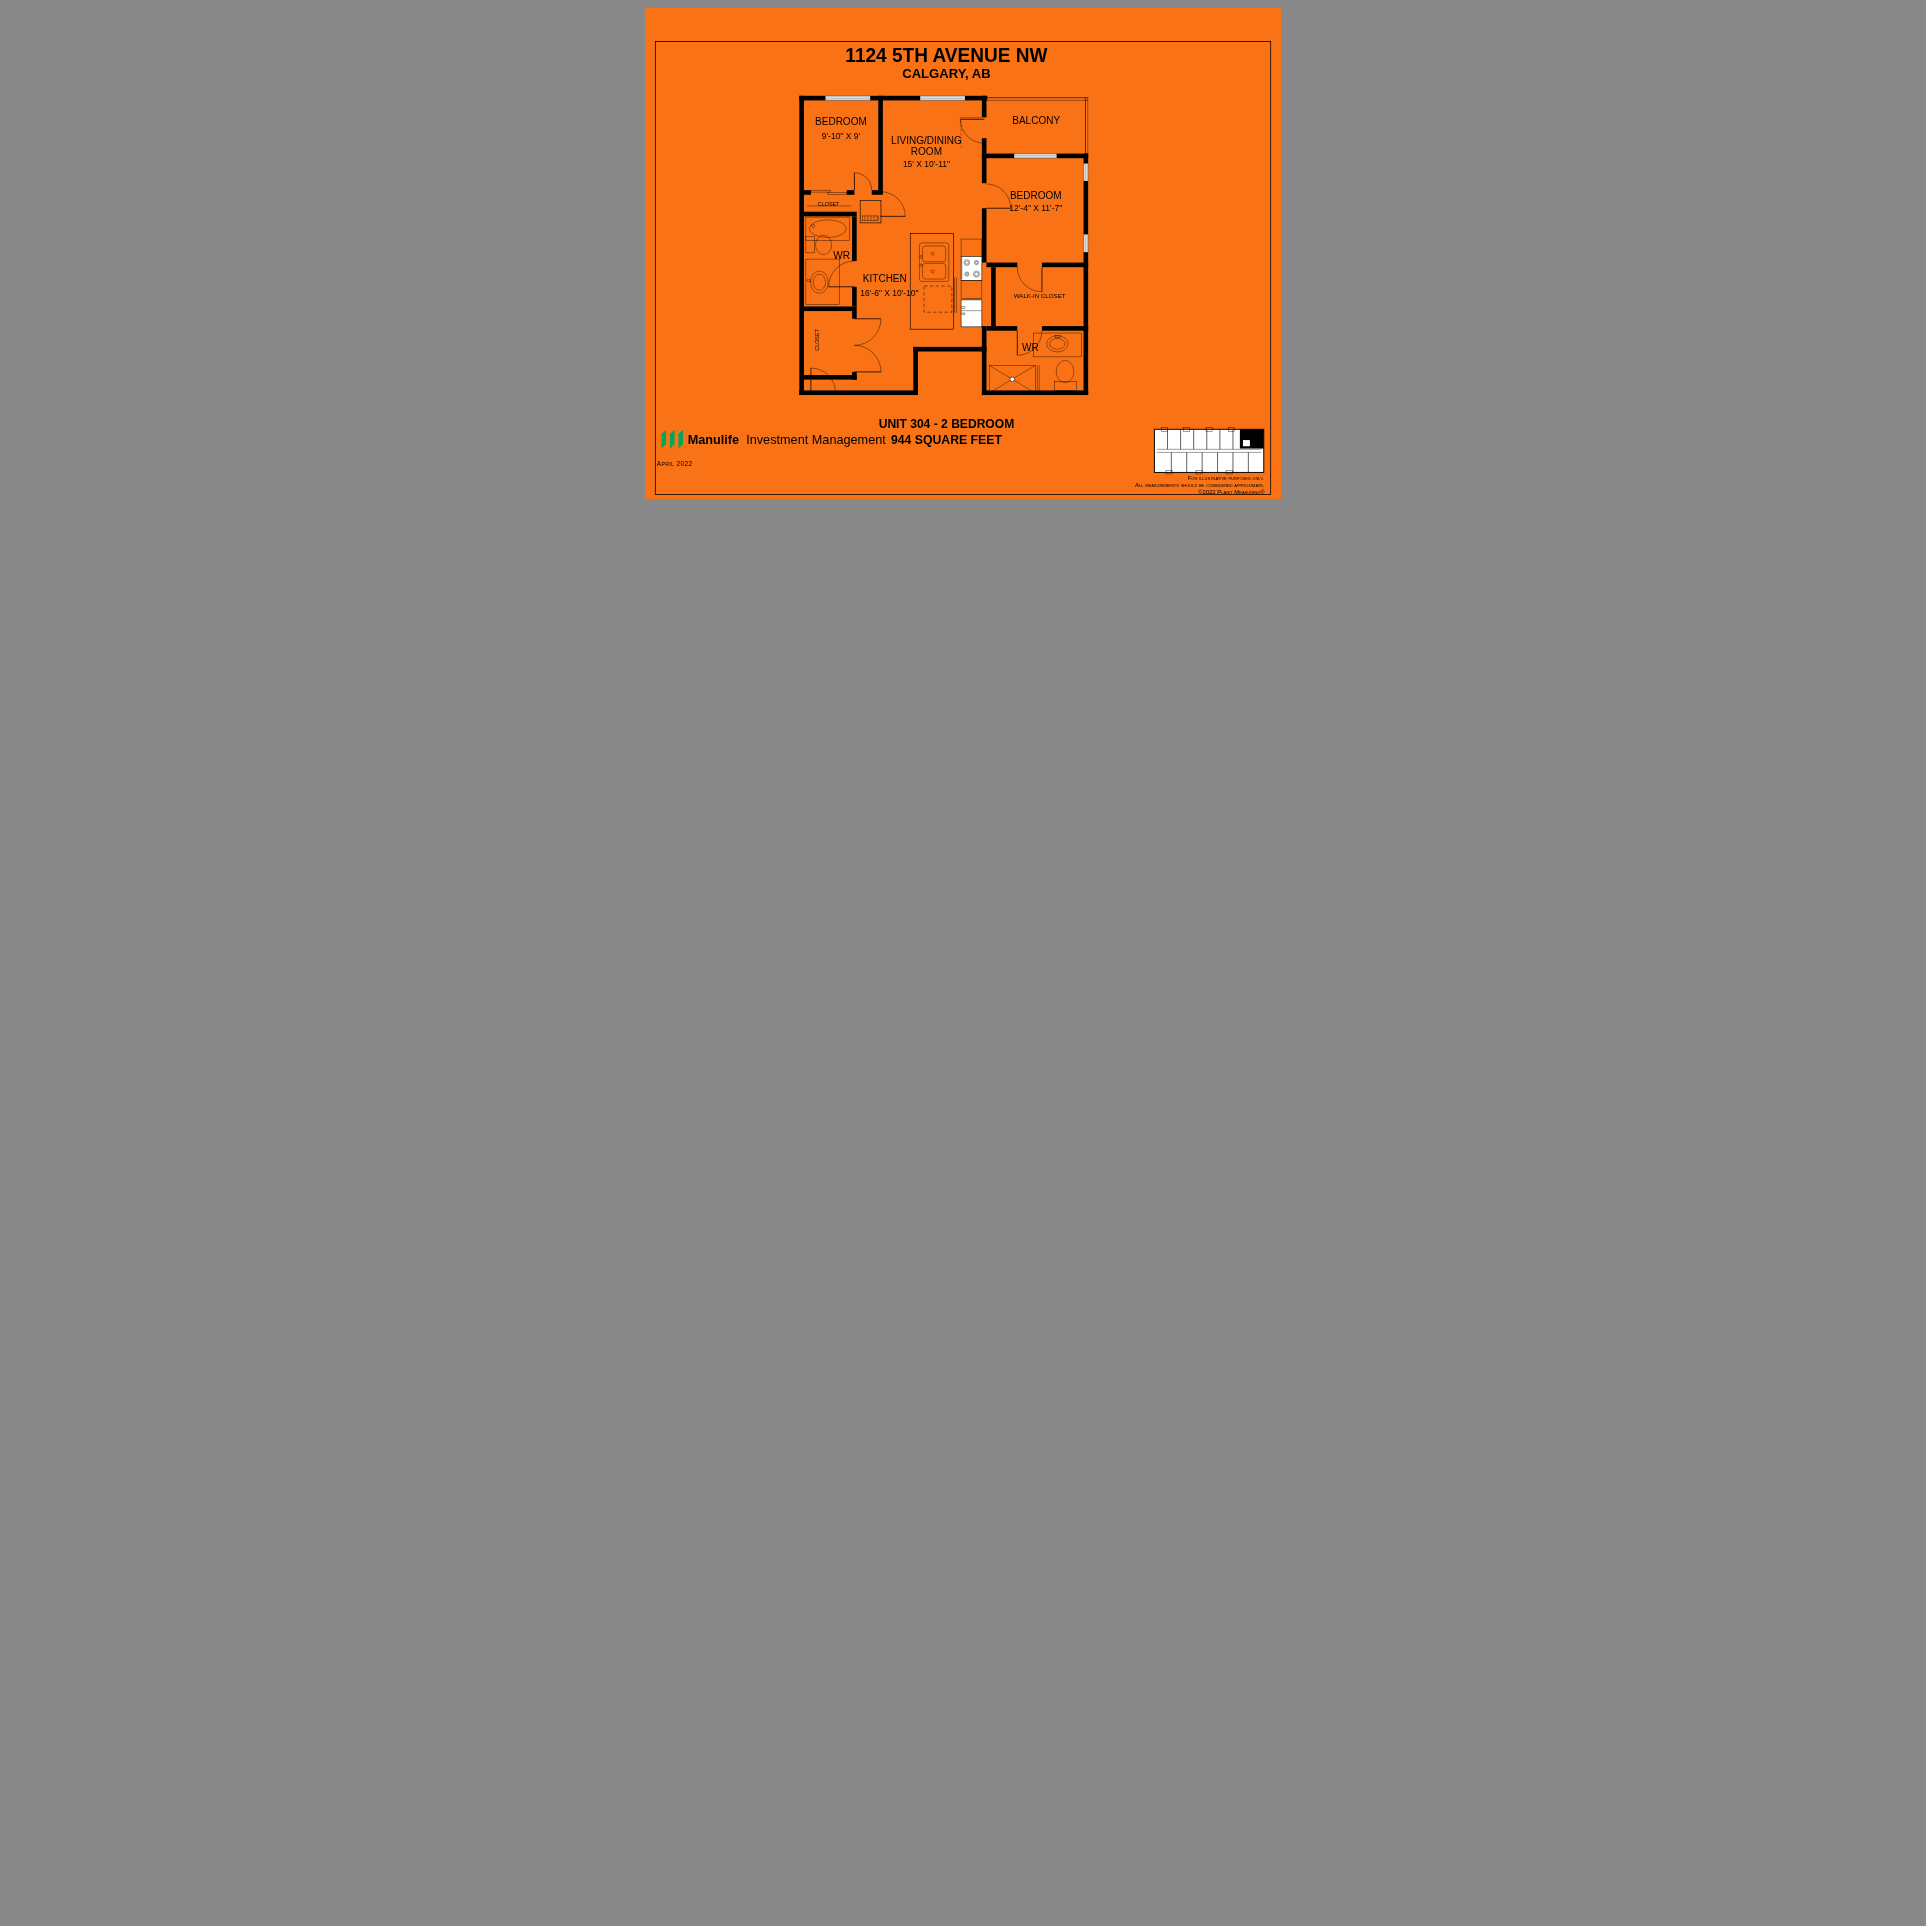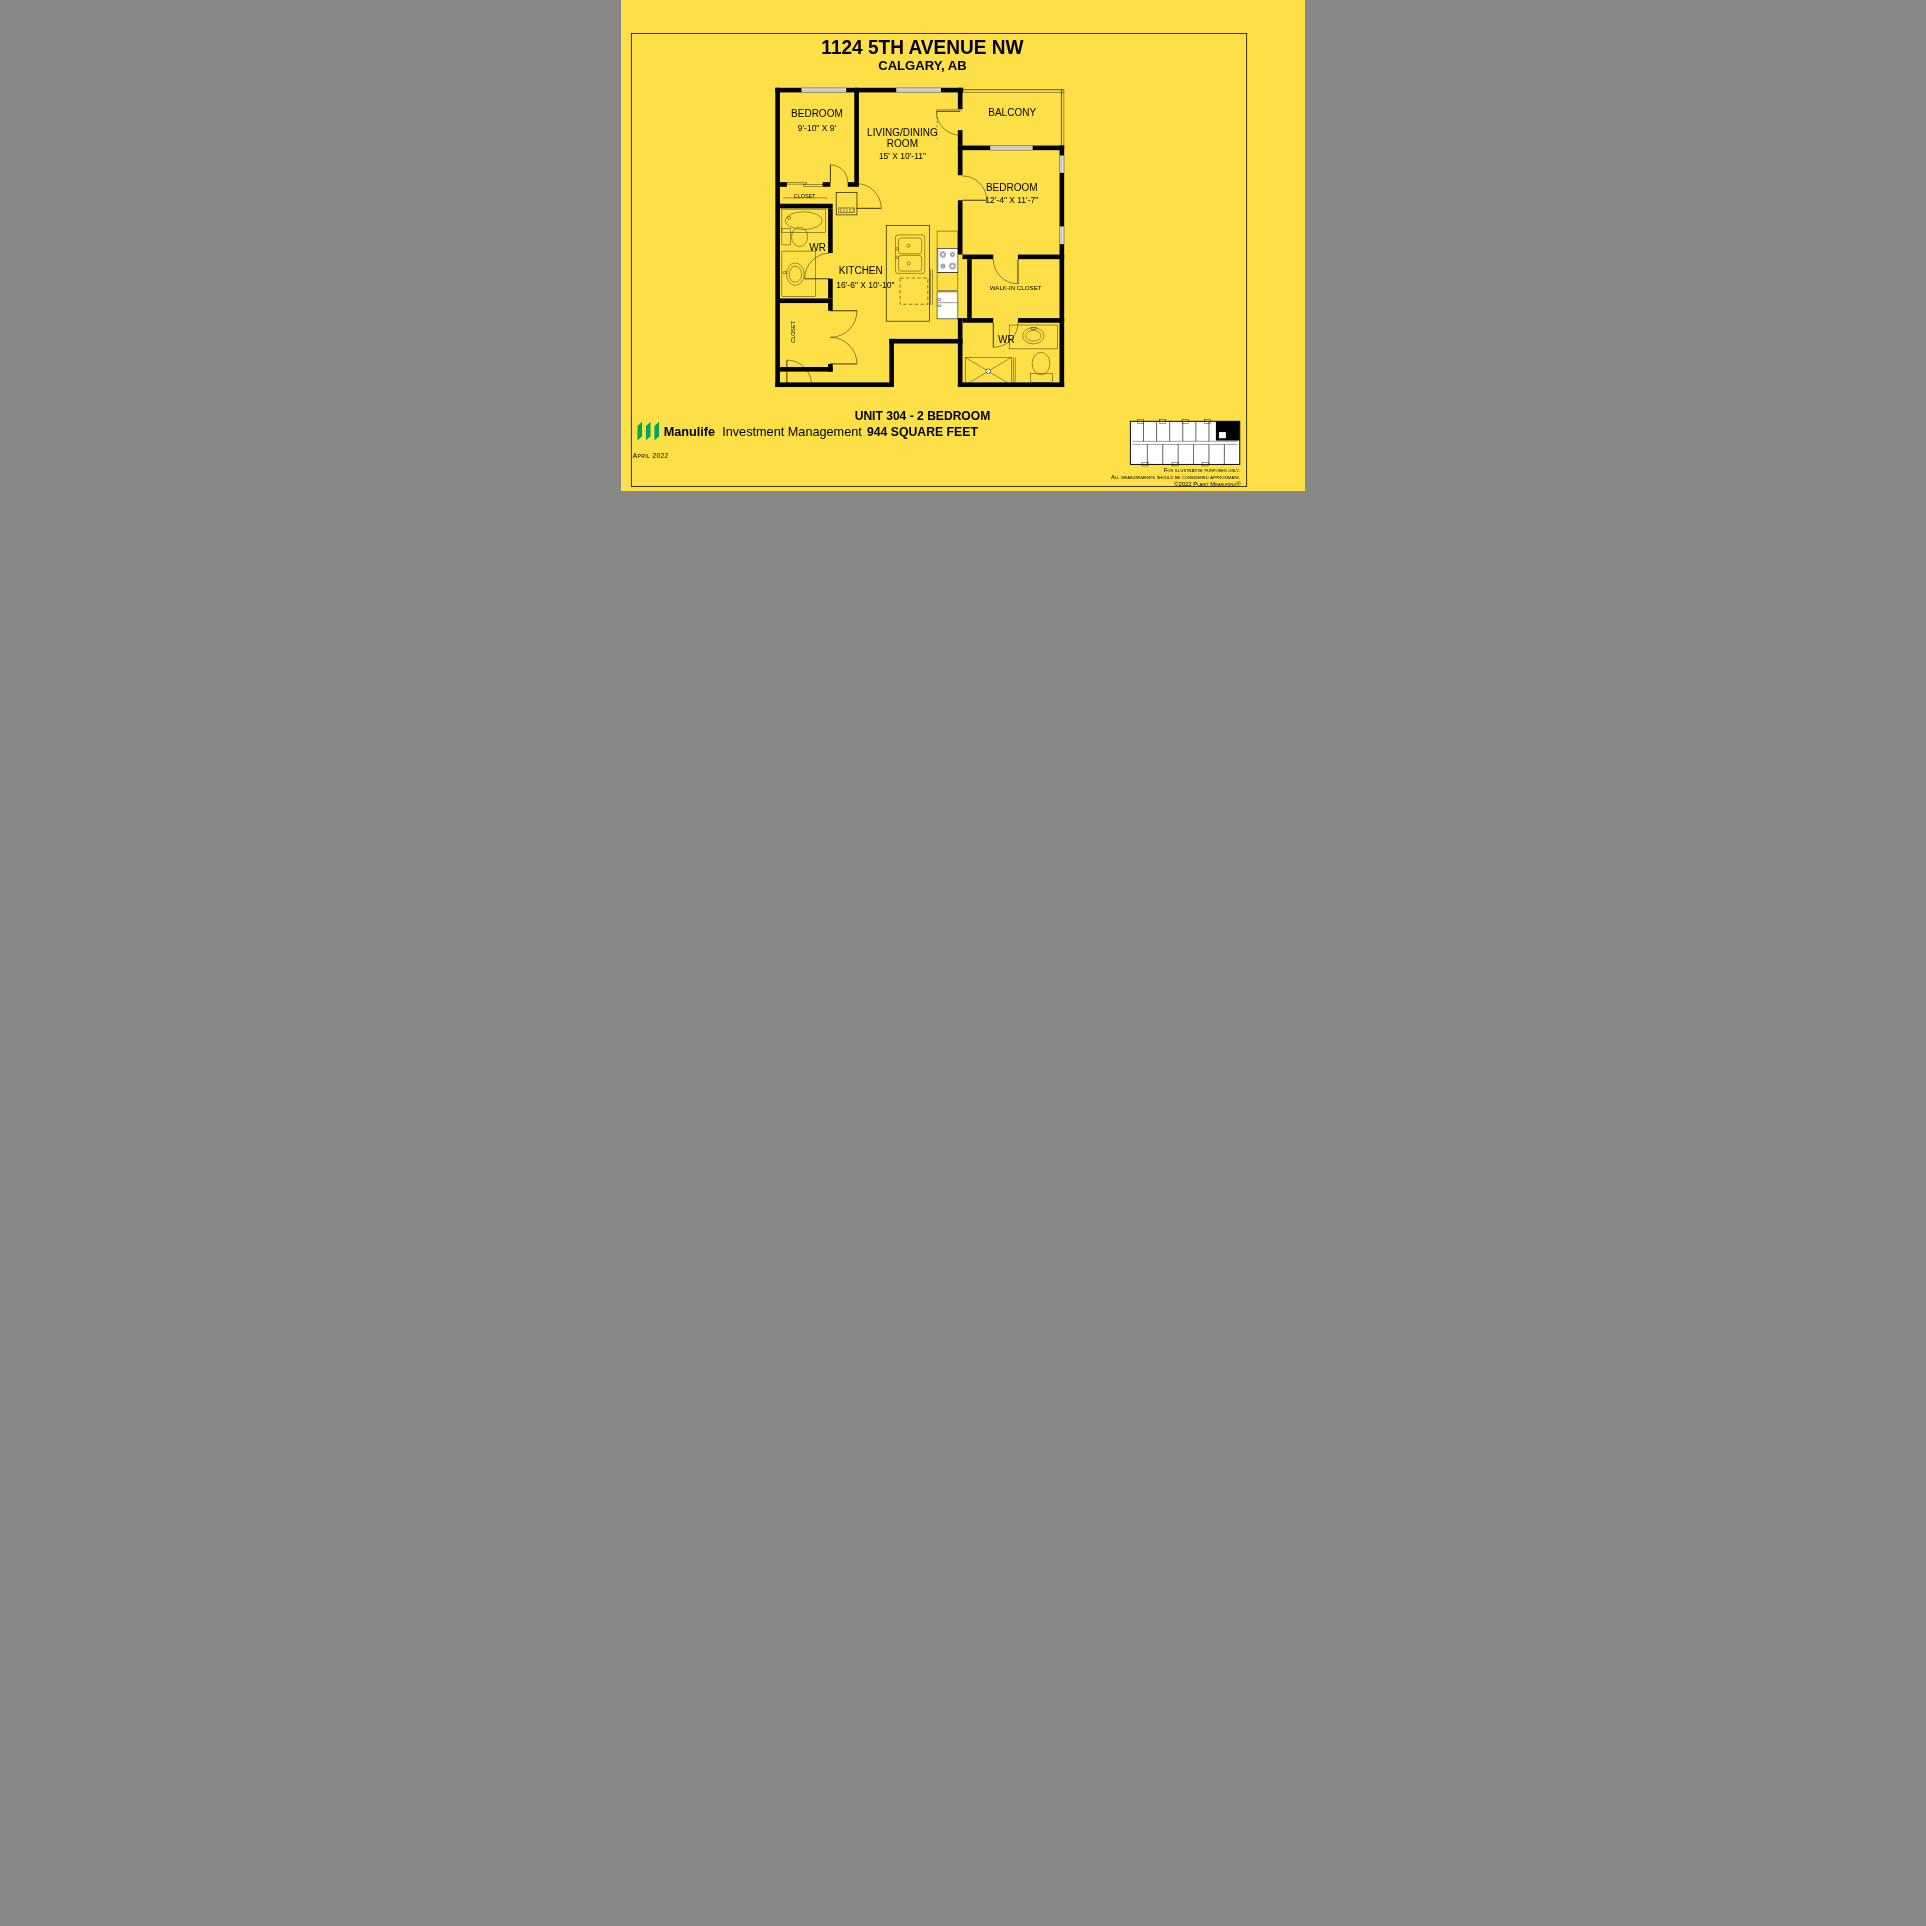--- a/index.html
+++ b/index.html
@@ -1,16 +1,16 @@
 <!DOCTYPE html>
 <html style="font-size:6.2px"><head>
 <meta charset="utf-8">
 <style>
   html,body{margin:0;padding:0;background:#888;}
-  #sheet{position:relative;width:684px;height:491px;background:#fde047;margin:0 auto;
+  #sheet{position:relative;width:636px;height:491px;background:#f97316;margin:8px auto;
          font-family:"Liberation Sans",sans-serif;}
   svg{position:absolute;left:0;top:0;}
   svg text{font-family:"Liberation Sans",sans-serif;fill:#000;}
   .wall{fill:#000;stroke:none;}
   .thin{fill:none;stroke:#000;stroke-width:1.6;}
   .hair{fill:none;stroke:#000;stroke-width:1;}
   .leaf{fill:none;stroke:#000;stroke-width:2;}
   .arc{fill:none;stroke:#000;stroke-width:1.1;}
   .fix{fill:#fff;stroke:#000;stroke-width:1.4;}
   .fixh{fill:none;stroke:#000;stroke-width:1;}

